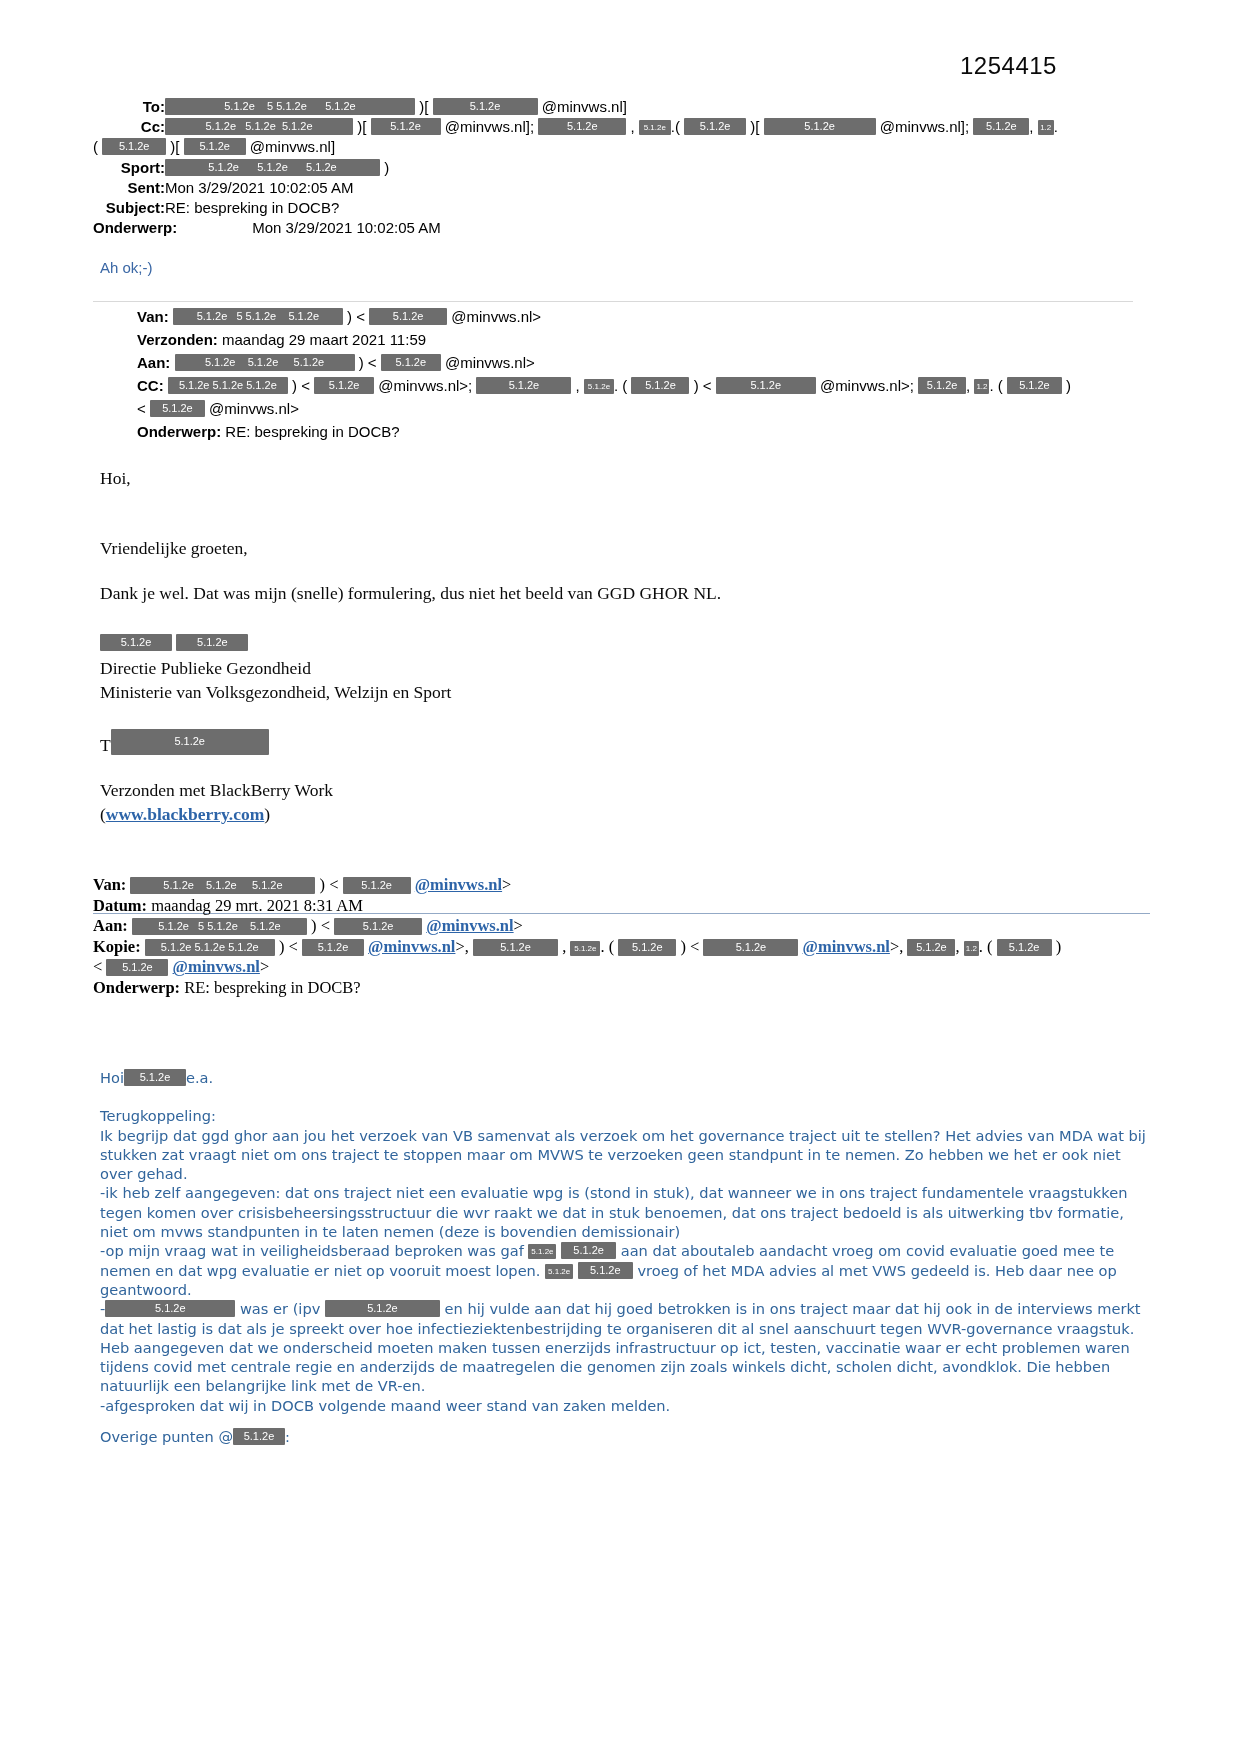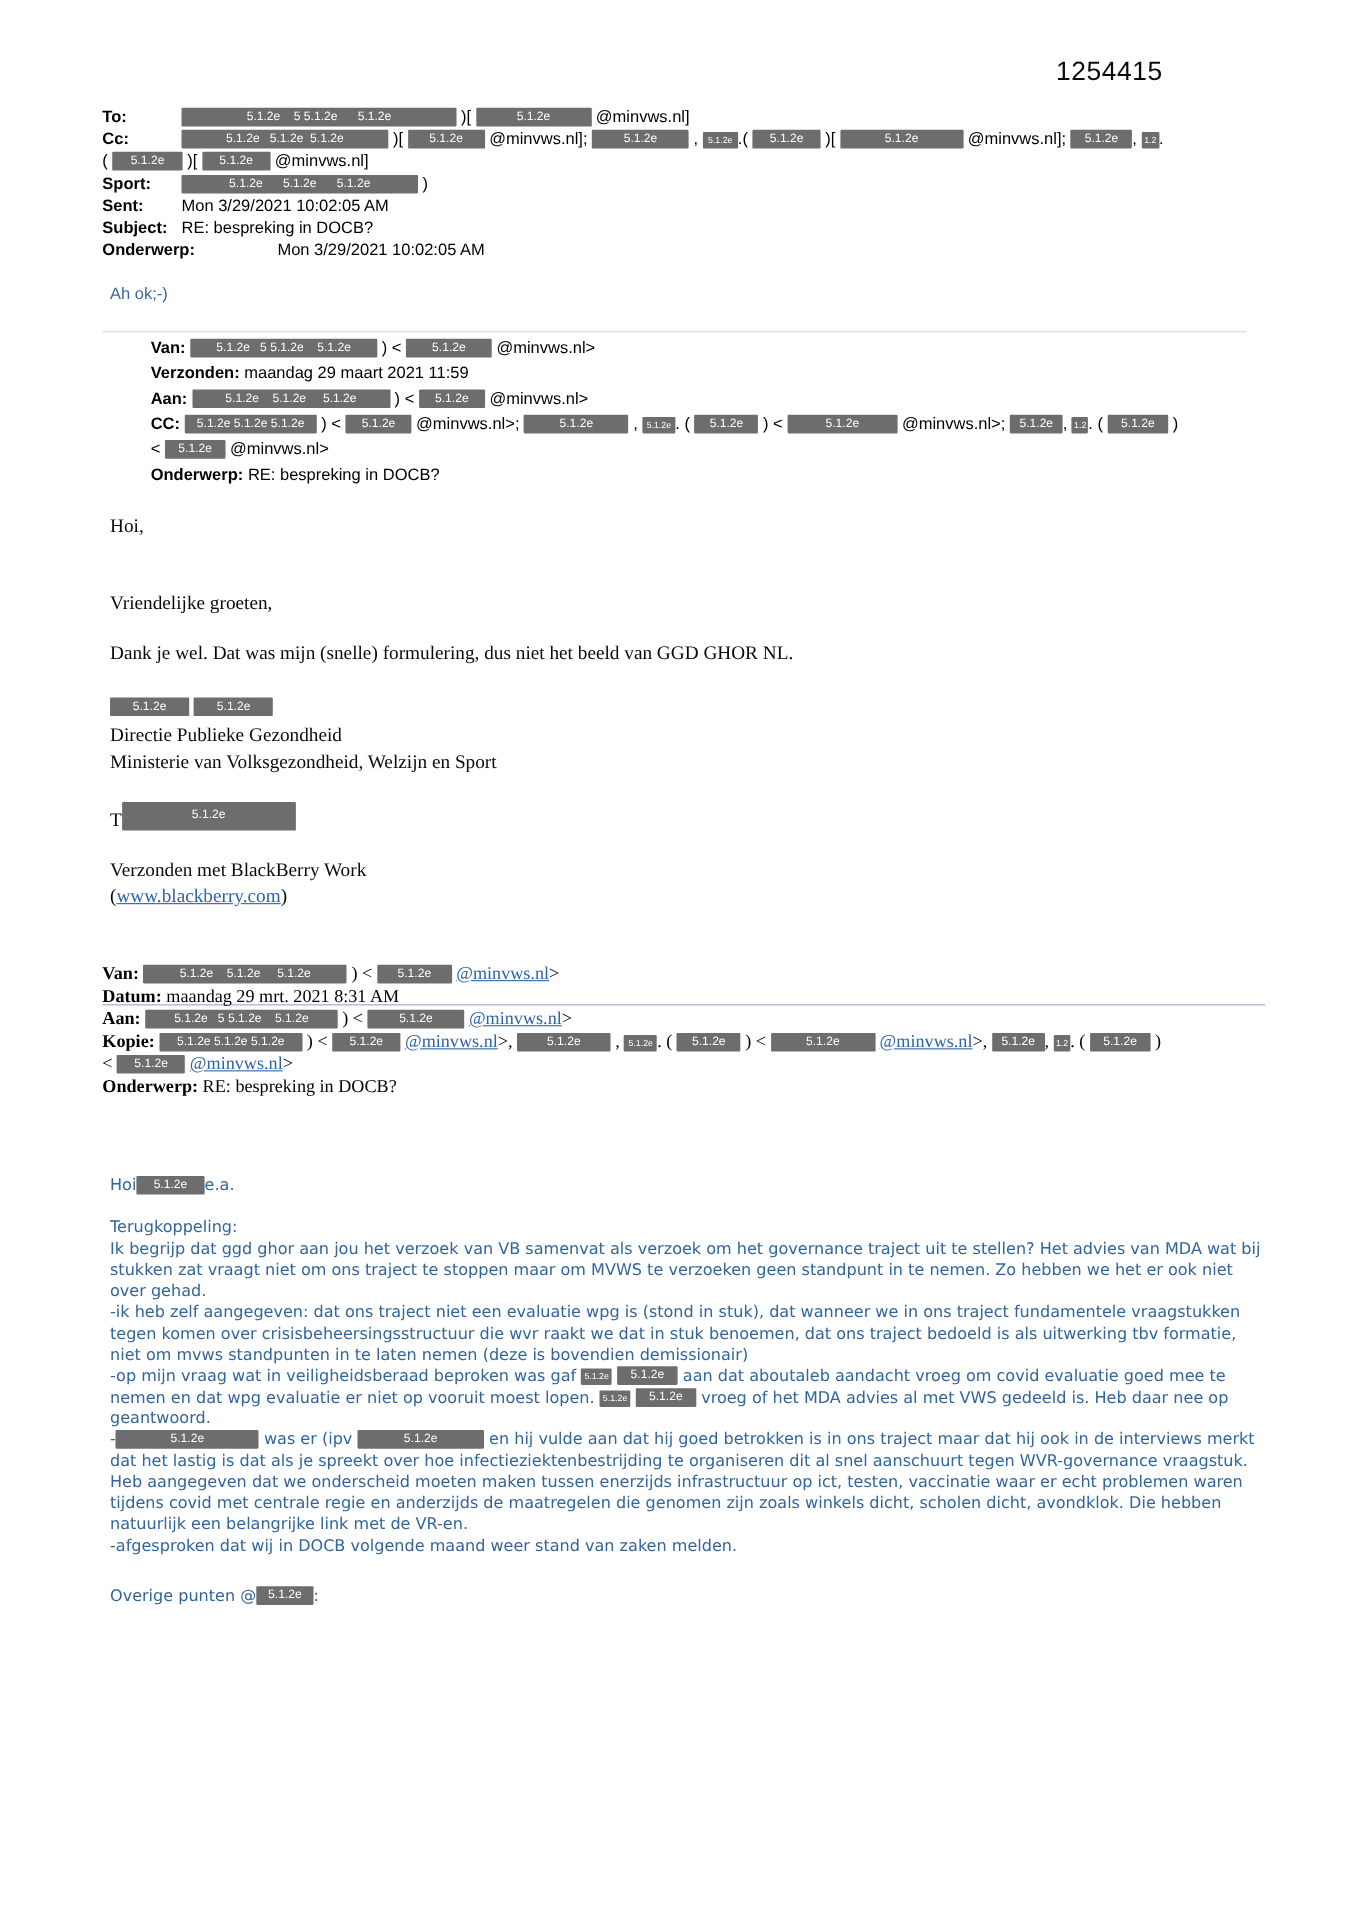--- a/index.html
+++ b/index.html
@@ -6,26 +6,26 @@
   .page{position:relative;width:1241px;height:1754px;background:#ffffff;overflow:hidden;
         font-family:"Liberation Sans",sans-serif;color:#000;}
 
   .docnum{position:absolute;top:52px;left:960px;font-size:24px;letter-spacing:0.5px;color:#0a0a0a;}
 
   
   .rbox{display:inline-block;background:#6d6d6d;color:#fff;font-family:"Liberation Sans",sans-serif;
         font-size:11px;line-height:15px;height:17px;padding:1px 4px 0 4px;box-sizing:border-box;
         text-align:center;white-space:pre;vertical-align:text-bottom;overflow:hidden;border-radius:1px;}
   .rbox.sm{font-size:8px;line-height:13px;height:15px;padding:1px 2px 0 2px;}
-  .lnk{color:#2d64a8;text-decoration:underline;cursor:pointer;}
+  .lnk{color:#2d64a8;text-decoration:underline;cursor:pointer;font-weight:bold;}
 
   
   .header1{position:absolute;left:93px;top:97px;width:1090px;font-size:15px;}
   .h1row{display:flex;align-items:flex-start;line-height:20.2px;min-height:20px;}
-  .h1row .lbl{font-weight:bold;flex:0 0 72px;white-space:nowrap;}
+  .h1row .lbl{font-weight:bold;flex:0 0 72px;white-space:nowrap;text-align:right;}
   .h1row .lbl:empty{flex:0 0 0;}
   .h1row .val{white-space:normal;}
 
   .ahok{position:absolute;left:100px;top:259px;font-size:15px;color:#3a67a5;}
 
   .rule1{position:absolute;left:93px;top:301px;width:1040px;border-top:1px solid #d9d9d9;height:0;}
 
   
   .quote1{position:absolute;left:93px;top:305px;width:1090px;font-size:15px;}
   .q1row{line-height:23px;margin-left:44px;}
@@ -124,16 +124,16 @@
     </div>
 
   <div class="body2">
       <div class="b2row"><span class="val">Hoi<span class="rbox" style="width: 62px;">5.1.2e</span>e.a.</span></div>
       <div class="b2row" style="margin-top: 19px;"><span class="val">Terugkoppeling:</span></div>
       <div class="b2row"><span class="val">Ik begrijp dat ggd ghor aan jou het verzoek van VB samenvat als verzoek om het governance traject uit te stellen? Het advies van MDA wat bij stukken zat vraagt niet om ons traject te stoppen maar om MVWS te verzoeken geen standpunt in te nemen. Zo hebben we het er ook niet over gehad.</span></div>
       <div class="b2row"><span class="val">-ik heb zelf aangegeven: dat ons traject niet een evaluatie wpg is (stond in stuk), dat wanneer we in ons traject fundamentele vraagstukken tegen komen over crisisbeheersingsstructuur die wvr raakt we dat in stuk benoemen, dat ons traject bedoeld is als uitwerking tbv formatie, niet om mvws standpunten in te laten nemen (deze is bovendien demissionair)</span></div>
       <div class="b2row"><span class="val">-op mijn vraag wat in veiligheidsberaad beproken was gaf <span class="rbox sm" style="width: 28px;">5.1.2e</span> <span class="rbox" style="width: 55px;">5.1.2e</span> aan dat aboutaleb aandacht vroeg om covid evaluatie goed mee te nemen en dat wpg evaluatie er niet op vooruit moest lopen. <span class="rbox sm" style="width: 28px;">5.1.2e</span> <span class="rbox" style="width: 55px;">5.1.2e</span> vroeg of het MDA advies al met VWS gedeeld is. Heb daar nee op geantwoord.</span></div>
       <div class="b2row"><span class="val">-<span class="rbox" style="width: 130px;">5.1.2e</span> was er (ipv <span class="rbox" style="width: 115px;">5.1.2e</span> en hij vulde aan dat hij goed betrokken is in ons traject maar dat hij ook in de interviews merkt dat het lastig is dat als je spreekt over hoe infectieziektenbestrijding te organiseren dit al snel aanschuurt tegen WVR-governance vraagstuk. Heb aangegeven dat we onderscheid moeten maken tussen enerzijds infrastructuur op ict, testen, vaccinatie waar er echt problemen waren tijdens covid met centrale regie en anderzijds de maatregelen die genomen zijn zoals winkels dicht, scholen dicht, avondklok. Die hebben natuurlijk een belangrijke link met de VR-en.</span></div>
       <div class="b2row"><span class="val">-afgesproken dat wij in DOCB volgende maand weer stand van zaken melden.</span></div>
-      <div class="b2row" style="margin-top: 26px;"><span class="val">Overige punten @<span class="rbox" style="width: 52px;">5.1.2e</span>:</span></div>
+      <div class="b2row" style="margin-top: 12px;"><span class="val">Overige punten @<span class="rbox" style="width: 52px;">5.1.2e</span>:</span></div>
     </div>
 
 </div>
 
 </body></html>

